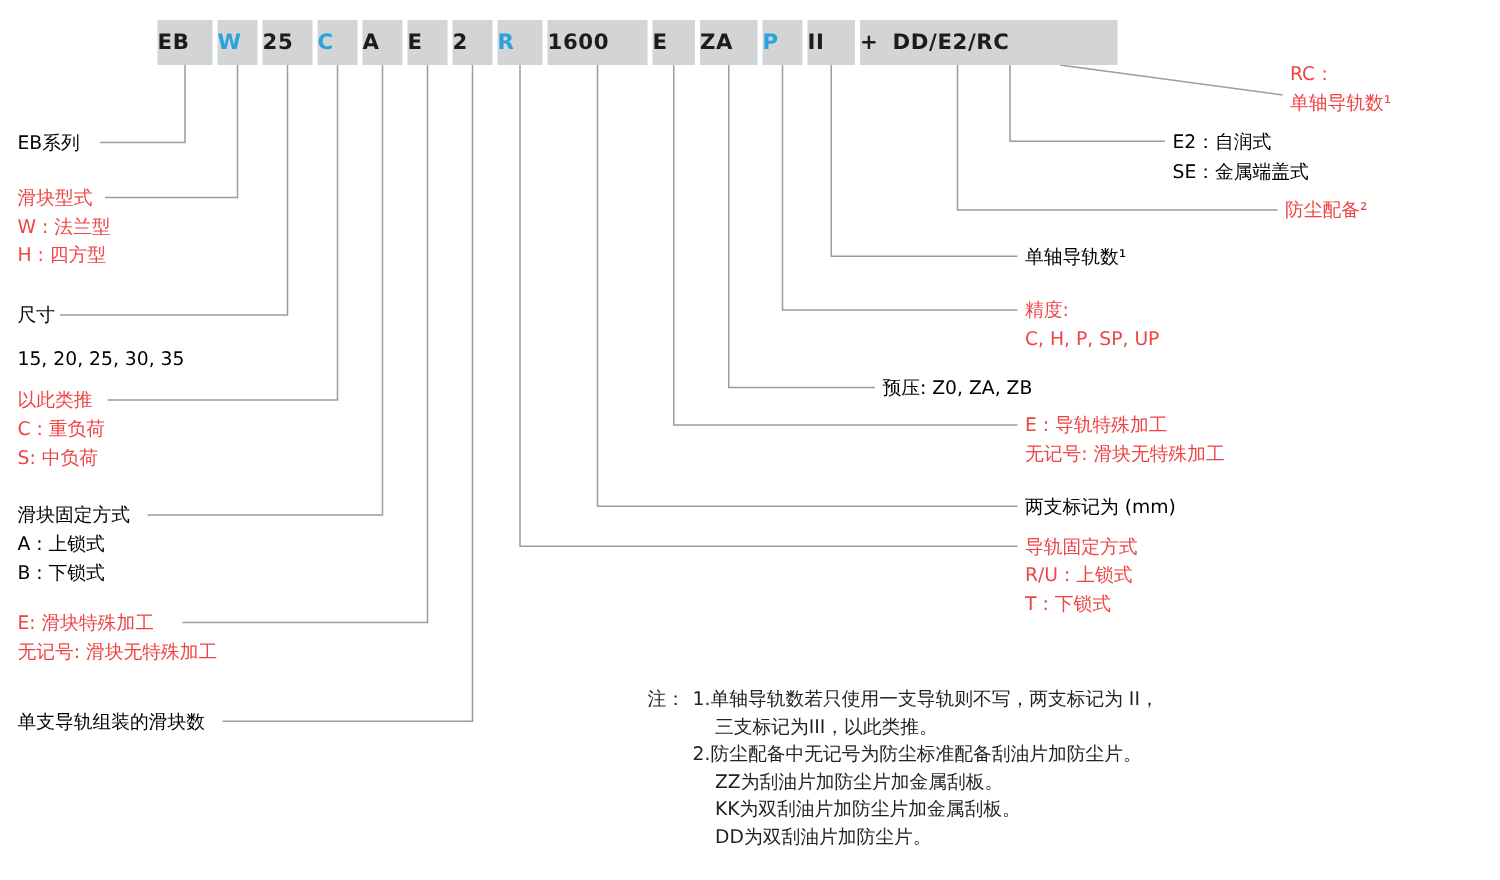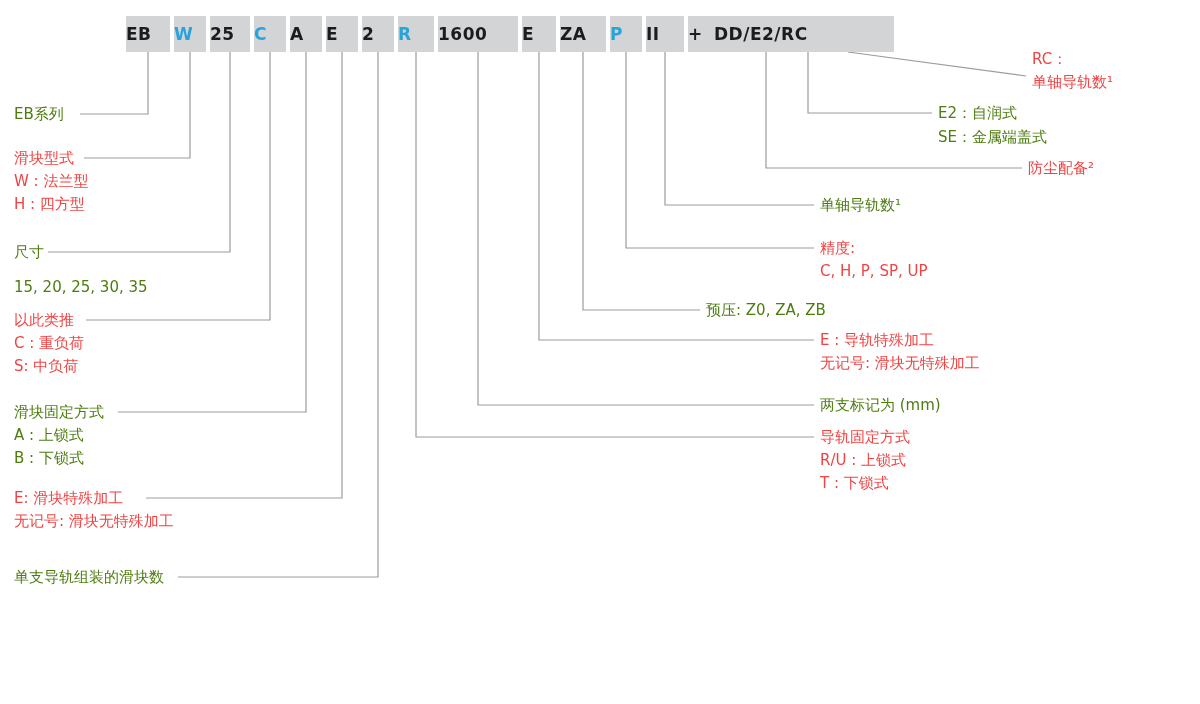--- a/index.html
+++ b/index.html
@@ -8,21 +8,21 @@
   .canvas { position:relative; width:1200px; height:704px; background:#ffffff; overflow:hidden; }
   .connectors { position:absolute; left:0; top:0; width:1200px; height:704px; }
   .connectors polyline, .connectors line { fill:none; stroke:#9c9c9c; stroke-width:1.2; }
   .seg {
     position:absolute; top:16px; height:36px;
     background:#d2d4d6; color:#1c1c1c;
     font-weight:bold; font-size:17px; line-height:36px; text-align:left;
     letter-spacing:0.5px; white-space:nowrap;
   }
   .seg.blue { color:#29a3dc; }
-  .lbl { position:absolute; font-size:15px; line-height:19px; color:#4d7c0f; white-space:nowrap; }
+  .lbl { position:absolute; font-size:15px; line-height:19px; color:#000000; white-space:nowrap; }
   .lbl.blue { color:#ef4444; }
   .notes { position:absolute; left:518px; top:548px; font-size:15px; color:#232323; }
   .note-row { height:22px; line-height:22px; white-space:nowrap; }
   .note-row .prefix { margin-right:6px; }
   .ind1 { padding-left:36px; }
   .ind2 { padding-left:54px; }
 </style>
 </head>
 <body>
 
@@ -104,14 +104,22 @@
 
   <div class="lbl blue" style="left:820px;top:331px">E : 导轨特殊加工</div>
   <div class="lbl blue" style="left:820px;top:354px">无记号: 滑块无特殊加工</div>
 
   <div class="lbl" style="left:820px;top:396px">两支标记为 (mm)</div>
 
   <div class="lbl blue" style="left:820px;top:428px">导轨固定方式</div>
   <div class="lbl blue" style="left:820px;top:451px">R/U : 上锁式</div>
   <div class="lbl blue" style="left:820px;top:474px">T : 下锁式</div>
 
+  <div class="notes">
+    <div class="note-row"><span class="prefix">注：</span><span>1.单轴导轨数若只使用一支导轨则不写，两支标记为 II，</span></div>
+    <div class="note-row ind2">三支标记为III，以此类推。</div>
+    <div class="note-row ind1">2.防尘配备中无记号为防尘标准配备刮油片加防尘片。</div>
+    <div class="note-row ind2">ZZ为刮油片加防尘片加金属刮板。</div>
+    <div class="note-row ind2">KK为双刮油片加防尘片加金属刮板。</div>
+    <div class="note-row ind2">DD为双刮油片加防尘片。</div>
+  </div>
 
 </div>
 
 </body></html>

